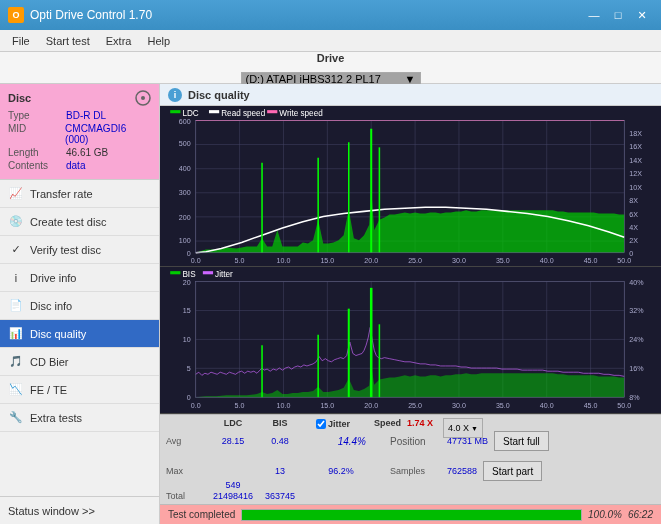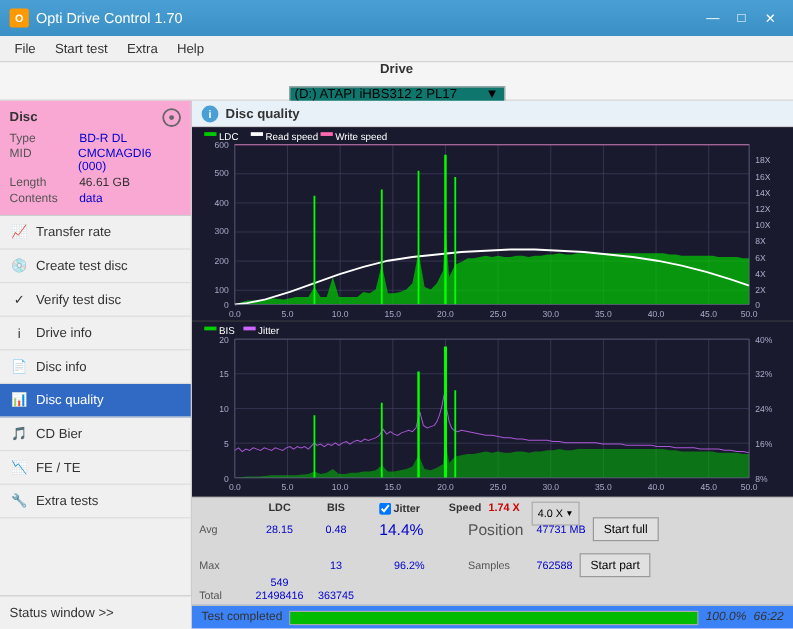--- a/index.html
+++ b/index.html
@@ -12,21 +12,21 @@
     .title-controls { display: flex; gap: 2px; }
     .title-btn { width: 22px; height: 22px; border: none; cursor: pointer; display: flex; align-items: center; justify-content: center; font-size: 11px; color: white; background: transparent; border-radius: 3px; }
 
     
     .menu-bar { background: #f0f0f0; height: 22px; display: flex; align-items: center; padding: 0 4px; border-bottom: 1px solid #ccc; }
     .menu-item { padding: 2px 8px; cursor: pointer; font-size: 11px; color: #333; }
 
     
     .drive-bar { background: #f5f5f5; height: 32px; display: flex; align-items: center; padding: 0 8px; gap: 8px; border-bottom: 1px solid #ccc; flex-direction: column; }
     .drive-label { font-size: 11px; font-weight: bold; color: #333; }
-    .drive-select { height: 22px; padding: 0 4px; font-size: 11px; background: #0f766e; border: 1px solid #aaa; display: flex; align-items: center; gap: 4px; min-width: 180px; cursor: pointer; }
+    .drive-select { height: 22px; padding: 0 4px; font-size: 11px; background: #a3a3a3; border: 1px solid #aaa; display: flex; align-items: center; gap: 4px; min-width: 180px; cursor: pointer; }
     .drive-select-text { flex: 1; font-size: 11px; }
     .eject-btn { width: 24px; height: 22px; background: #e8e8e8; border: 1px solid #aaa; cursor: pointer; display: flex; align-items: center; justify-content: center; font-size: 10px; }
     .speed-label { font-size: 11px; font-weight: bold; color: #333; }
     .speed-select { height: 22px; padding: 0 4px; font-size: 11px; background: white; border: 1px solid #aaa; min-width: 55px; cursor: pointer; display: flex; align-items: center; }
     .toolbar-btn { width: 26px; height: 22px; background: #e8e8e8; border: 1px solid #aaa; cursor: pointer; display: flex; align-items: center; justify-content: center; font-size: 12px; }
 
     
     .main-layout { display: flex; height: calc(524px - 30px - 22px - 32px); }
 
     
@@ -66,21 +66,21 @@
     
     .chart-container { flex: 1; position: relative; border-bottom: 1px solid #444; }
     
     .chart-svg { width: 100%; height: 100%; }
 
     
     .stats-bar { background: #d8d8d8; padding: 3px 6px; display: flex; align-items: center; gap: 10px; border-top: 1px solid #bbb; flex-shrink: 0; }
     .start-btn { height: 20px; padding: 0 8px; font-size: 10px; background: #e0e0e0; border: 1px solid #999; cursor: pointer; white-space: nowrap; }
 
     
-    .progress-bar-container { height: 20px; background: #3b82f6; display: flex; align-items: center; gap: 6px; padding: 0 8px; border-top: 1px solid #bbb; flex-shrink: 0; }
+    .progress-bar-container { height: 20px; background: #fca5a5; display: flex; align-items: center; gap: 6px; padding: 0 8px; border-top: 1px solid #bbb; flex-shrink: 0; }
     .progress-bar-outer { flex: 1; height: 12px; background: white; border: 1px solid #aaa; }
     .progress-bar-inner { height: 100%; background: #00bb00; }
     .progress-text { font-size: 10px; color: #333; white-space: nowrap; font-style: italic; }
   </style>
 </head>
 <body>
 
 <div class="title-bar">
   <div class="title-bar-left">
     <div class="title-icon">O</div>
@@ -377,23 +377,23 @@
           <div style="height:20px; padding:0 4px; background:#d8d8d8; border:1px solid #aaa; display:flex; align-items:center; gap:2px; cursor:pointer;">
             <span style="font-size:9px;">4.0 X</span>
             <span style="font-size:7px;">▼</span>
           </div>
         </div>
         <div style="display:flex; gap:2px; align-items:center;">
           <span style="width:40px; font-size:9px; color:#555;">Avg</span>
           <span style="width:50px; text-align:center; font-size:9px; color:#0000cc;">28.15</span>
           <span style="width:40px; text-align:center; font-size:9px; color:#0000cc;">0.48</span>
           <span style="width:12px;"></span>
-          <span style="width:50px; text-align:left; font-size:13px; color:#0000cc;">14.4%</span>
+          <span style="width:50px; text-align:right; font-size:10px; color:#0000cc;font-style:italic;">14.4%</span>
           <span style="width:20px;"></span>
-          <span style="width:55px; font-size:13px; color:#555;">Position</span>
+          <span style="width:55px; font-size:10px; color:#555;">Position</span>
           <span style="font-size:9px; color:#0000cc;">47731 MB</span>
           <div style="margin-left:4px;">
             <button class="start-btn">Start full</button>
           </div>
         </div>
         <div style="display:flex; gap:2px; align-items:center;">
           <span style="width:40px; font-size:9px; color:#555;">Max</span>
           <span style="width:50px; text-align:center; font-size:9px; color:#0000cc;margin-top:28px;">549</span>
           <span style="width:40px; text-align:center; font-size:9px; color:#0000cc;">13</span>
           <span style="width:12px;"></span>

